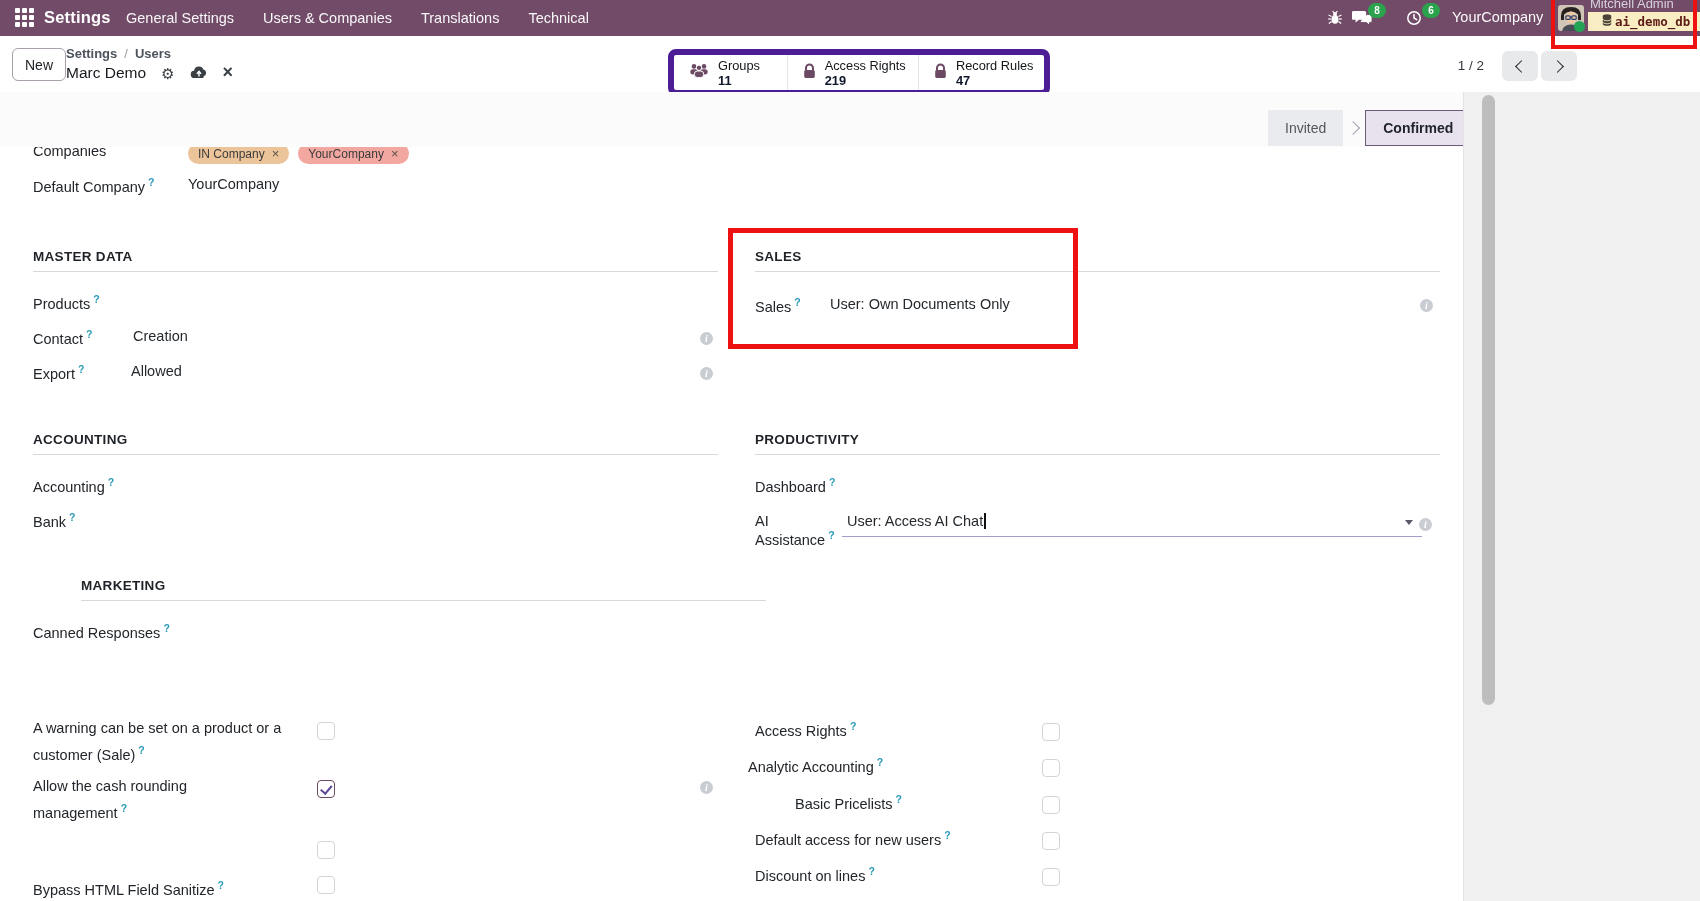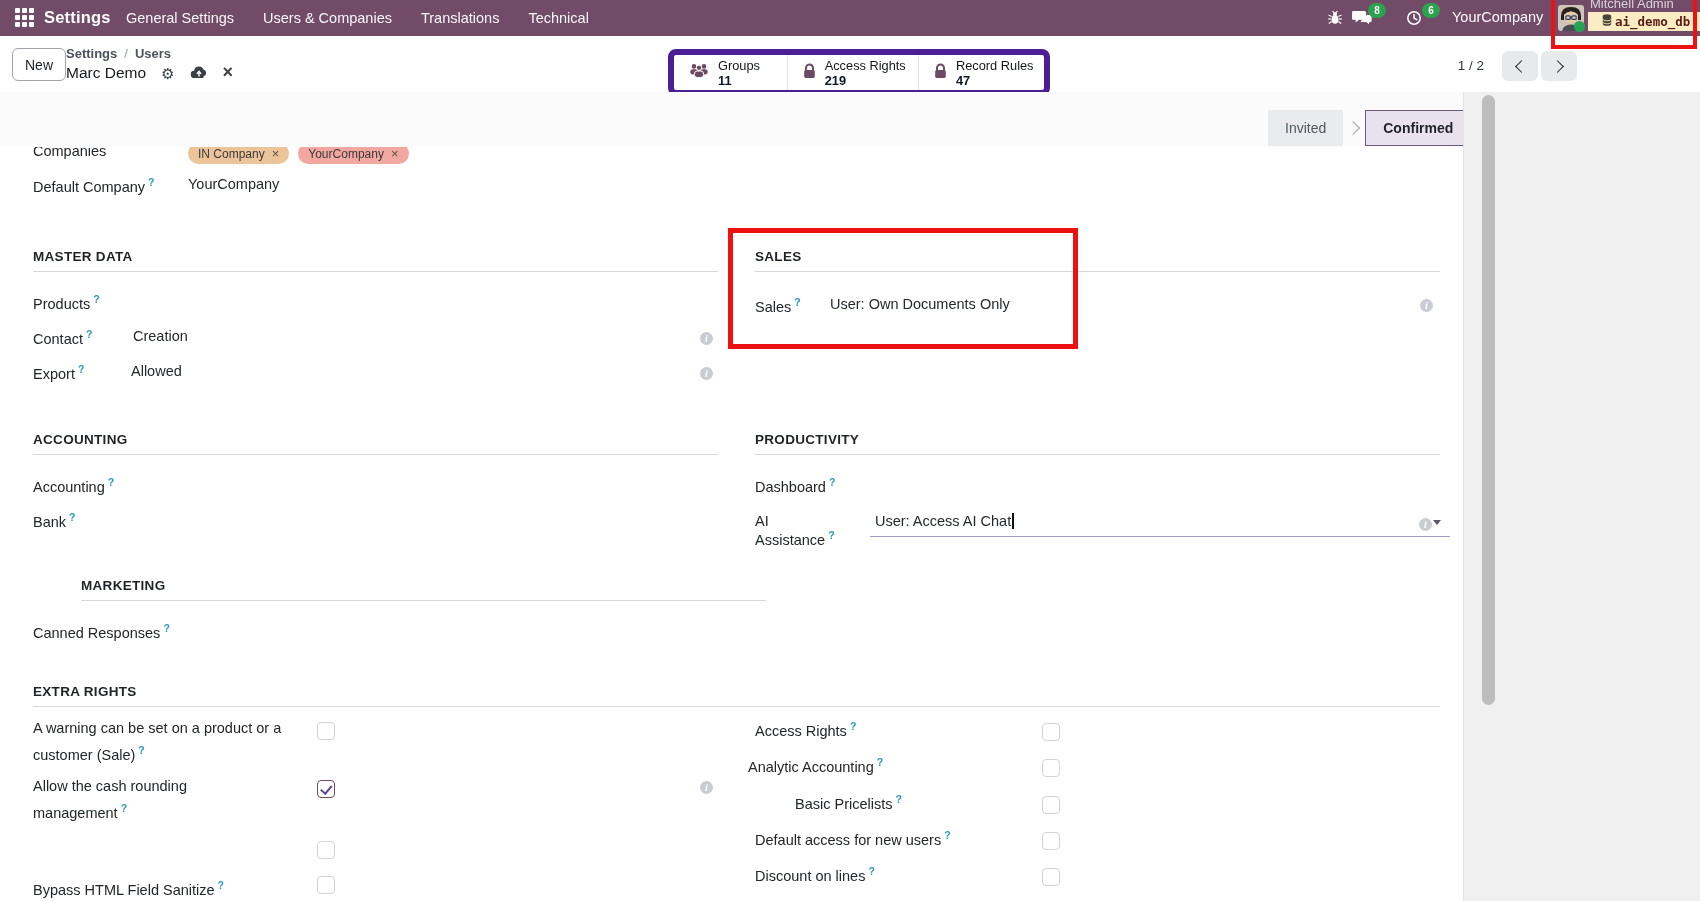--- a/index.html
+++ b/index.html
@@ -304,37 +304,34 @@
 
   <div class="sect abs" style="left:755px;top:283px;width:685px;">
     <span class="t">PRODUCTIVITY</span>
   </div>
   <div class="row abs" style="left:755px;top:329px;">
     <span class="flabel"><span>Dashboard</span><sup class="help">?</sup></span>
   </div>
   <div class="row abs" style="left:755px;top:366px;">
     <span class="flabel" style="width:80px;"><span>AI Assistance</span><sup class="help">?</sup></span>
   </div>
-  <div class="abs" style="left:870px;top:363px;width:580px;height:27px;">
+  <div class="abs" style="left:842px;top:363px;width:580px;height:27px;">
     <div class="ai-underline abs" style="left:0;top:0;width:580px;height:26px;"></div>
     <span class="fvalue abs" style="left:5px;top:3px;white-space:nowrap;"><span>User: Access AI Chat</span><span class="text-cursor"></span></span>
     <span class="caret-down abs" style="left:563px;top:10px;"></span>
   </div>
   <div class="info-ic abs" style="left:1419px;top:371px;">i</div>
 
   <div class="sect abs" style="left:33px;top:429px;width:685px;margin-left:48px;">
     <span class="t">MARKETING</span>
   </div>
   <div class="row abs" style="left:33px;top:475px;">
     <span class="flabel"><span>Canned Responses</span><sup class="help">?</sup></span>
   </div>
 
-  <div class="sect abs" style="left:33px;top:535px;width:1407px;">
-    <span class="t">EXTRA RIGHTS</span>
-  </div>
 
   <div class="abs wraplbl flabel" style="left:33px;top:570px;"><span>A warning can be set on a product or a customer (Sale)</span><sup class="help">?</sup></div>
   <div class="cb abs" style="left:317px;top:575px;"></div>
 
   <div class="abs wraplbl flabel" style="left:33px;top:628px;"><span>Allow the cash rounding management</span><sup class="help">?</sup></div>
   <div class="cb checked abs" style="left:317px;top:633px;"></div>
   <div class="info-ic abs" style="left:700px;top:634px;">i</div>
 
   <div class="cb abs" style="left:317px;top:694px;"></div>
 

